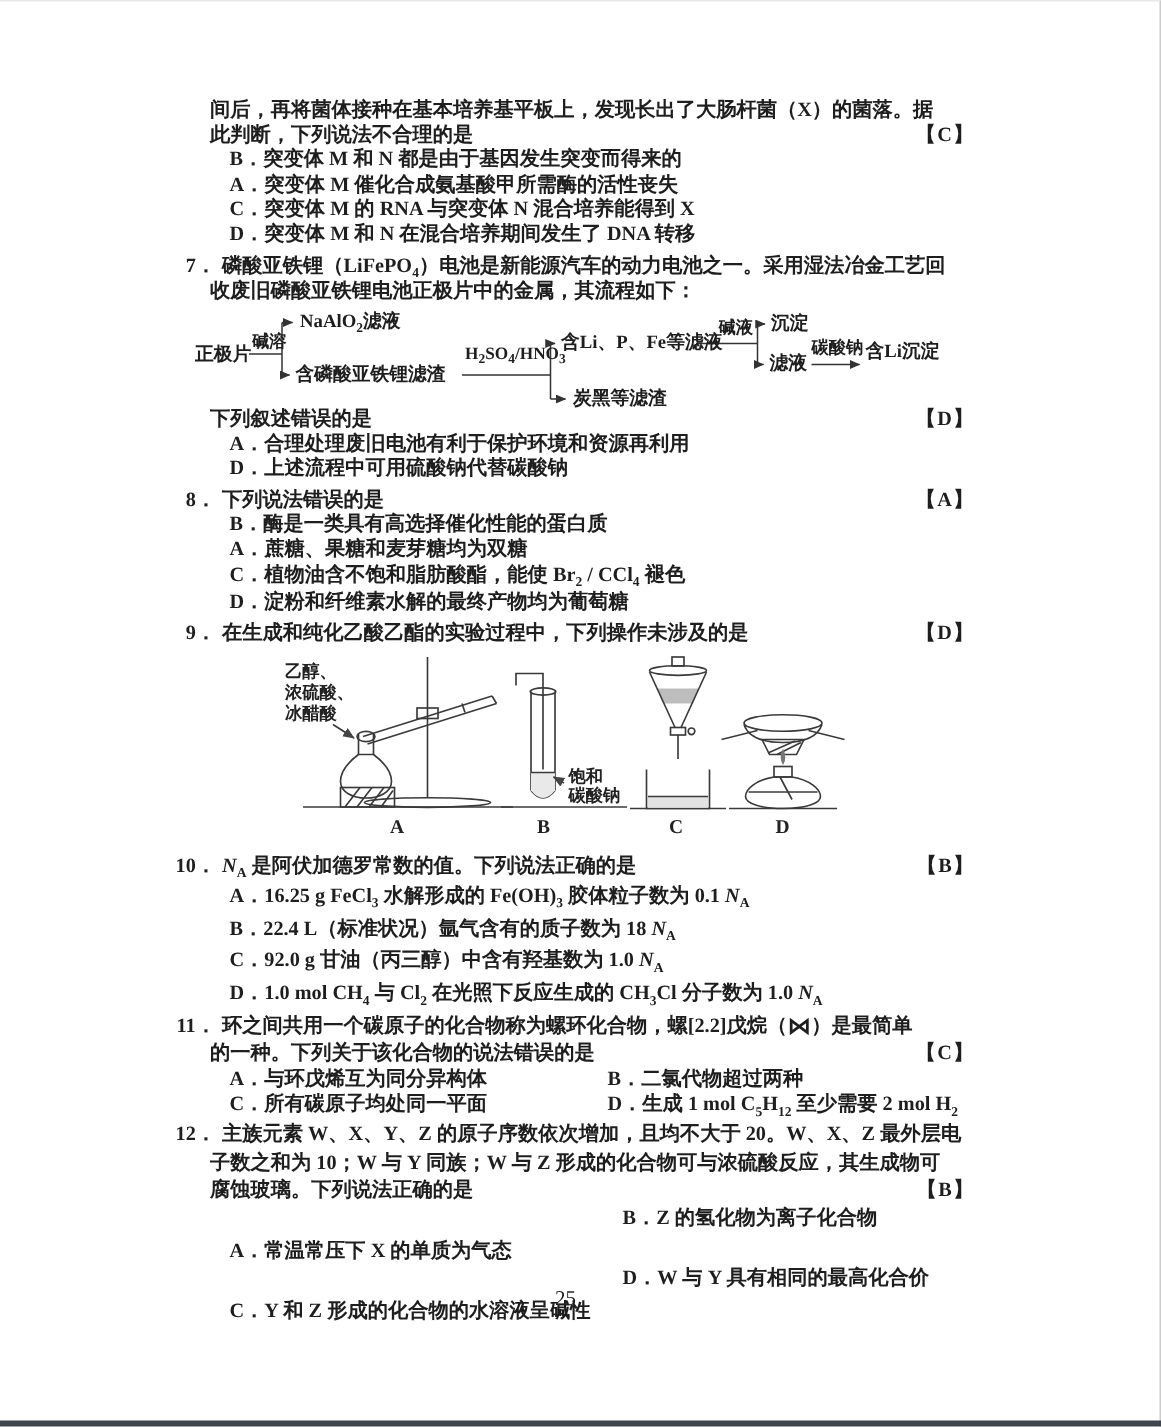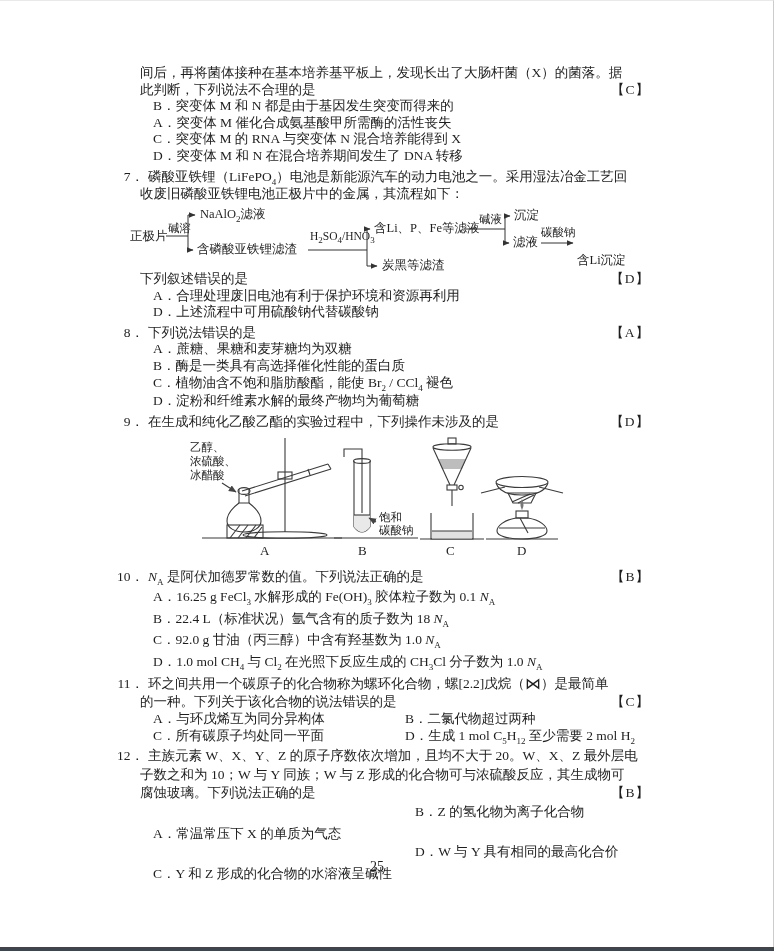--- a/index.html
+++ b/index.html
@@ -6,21 +6,21 @@
   body {
     width:774px; height:951px;
     background:#ffffff;
     font-family:"Liberation Serif","DejaVu Serif",serif;
     color:#1e1e1e;
     position:relative;
     overflow:hidden;
   }
   .page { position:absolute; inset:0; border-top:1px solid #e9e9e9; border-right:1px solid #cccccc; }
   .bottom-edge { position:absolute; left:0; bottom:0; width:774px; height:4px; background:#3e454c; }
-  .content { position:absolute; left:104px; top:64px; width:546px; font-size:13.5px; line-height:16.5px; }
+  .content { position:absolute; left:104px; top:64px; width:546px; font-size:13.5px; line-height:16.5px;font-weight:bold; }
   p { margin:0; }
   section { padding-left:36px; }
   .qnum { display:inline-block; width:44px; margin-left:-36px; text-align:right; padding-right:0; box-sizing:border-box; }
   .qnum::after { content:""; display:inline-block; width:4px; }
   .cont {  }
   .opt { padding-left:13px; }
   .answer { float:right; letter-spacing:1px; }
   sub, sup { font-size:9px; line-height:0; }
   .optrow { display:flex; padding-left:13px; }
   .q11 .cell-l { width:252px; flex:none; }
@@ -91,38 +91,38 @@
       <span class="fc sm" style="left:41px;top:17px">碱溶</span>
       <span class="fc" style="left:73px;top:3px">NaAlO<sub>2</sub>滤液</span>
       <span class="fc" style="left:70px;top:38px">含磷酸亚铁锂滤渣</span>
       <span class="fc sm" style="left:183px;top:25px">H<sub>2</sub>SO<sub>4</sub>/HNO<sub>3</sub></span>
       <span class="fc" style="left:247px;top:17px">含Li、P、Fe等滤液</span>
       <span class="fc" style="left:255px;top:54px">炭黑等滤渣</span>
       <span class="fc sm" style="left:352px;top:8px">碱液</span>
       <span class="fc" style="left:387px;top:4px">沉淀</span>
       <span class="fc" style="left:386px;top:31px">滤液</span>
       <span class="fc sm" style="left:414px;top:21px">碳酸钠</span>
-      <span class="fc" style="left:450px;top:49px">含Li沉淀</span>
+      <span class="fc" style="left:450px;top:23px">含Li沉淀</span>
     </div>
 
     <p class="cont">
       <span class="answer">【D】</span>
       <span>下列叙述错误的是</span>
     </p>
     <p class="opt">A．合理处理废旧电池有利于保护环境和资源再利用</p>
     <p class="opt">D．上述流程中可用硫酸钠代替碳酸钠</p>
   </section>
 
   <section class="mb5">
     <p class="stem">
       <span class="answer">【A】</span>
       <span class="qnum">8．</span><span>下列说法错误的是</span>
     </p>
+    <p class="opt">B．酶是一类具有高选择催化性能的蛋白质</p>
     <p class="opt">A．蔗糖、果糖和麦芽糖均为双糖</p>
-    <p class="opt">B．酶是一类具有高选择催化性能的蛋白质</p>
     <p class="opt" style="line-height:18.5px">C．植物油含不饱和脂肪酸酯，能使 Br<sub>2</sub> / CCl<sub>4</sub> 褪色</p>
     <p class="opt">D．淀粉和纤维素水解的最终产物均为葡萄糖</p>
   </section>
 
   <section class="mb4">
     <p class="stem">
       <span class="answer">【D】</span>
       <span class="qnum">9．</span><span>在生成和纯化乙酸乙酯的实验过程中，下列操作未涉及的是</span>
     </p>
 

